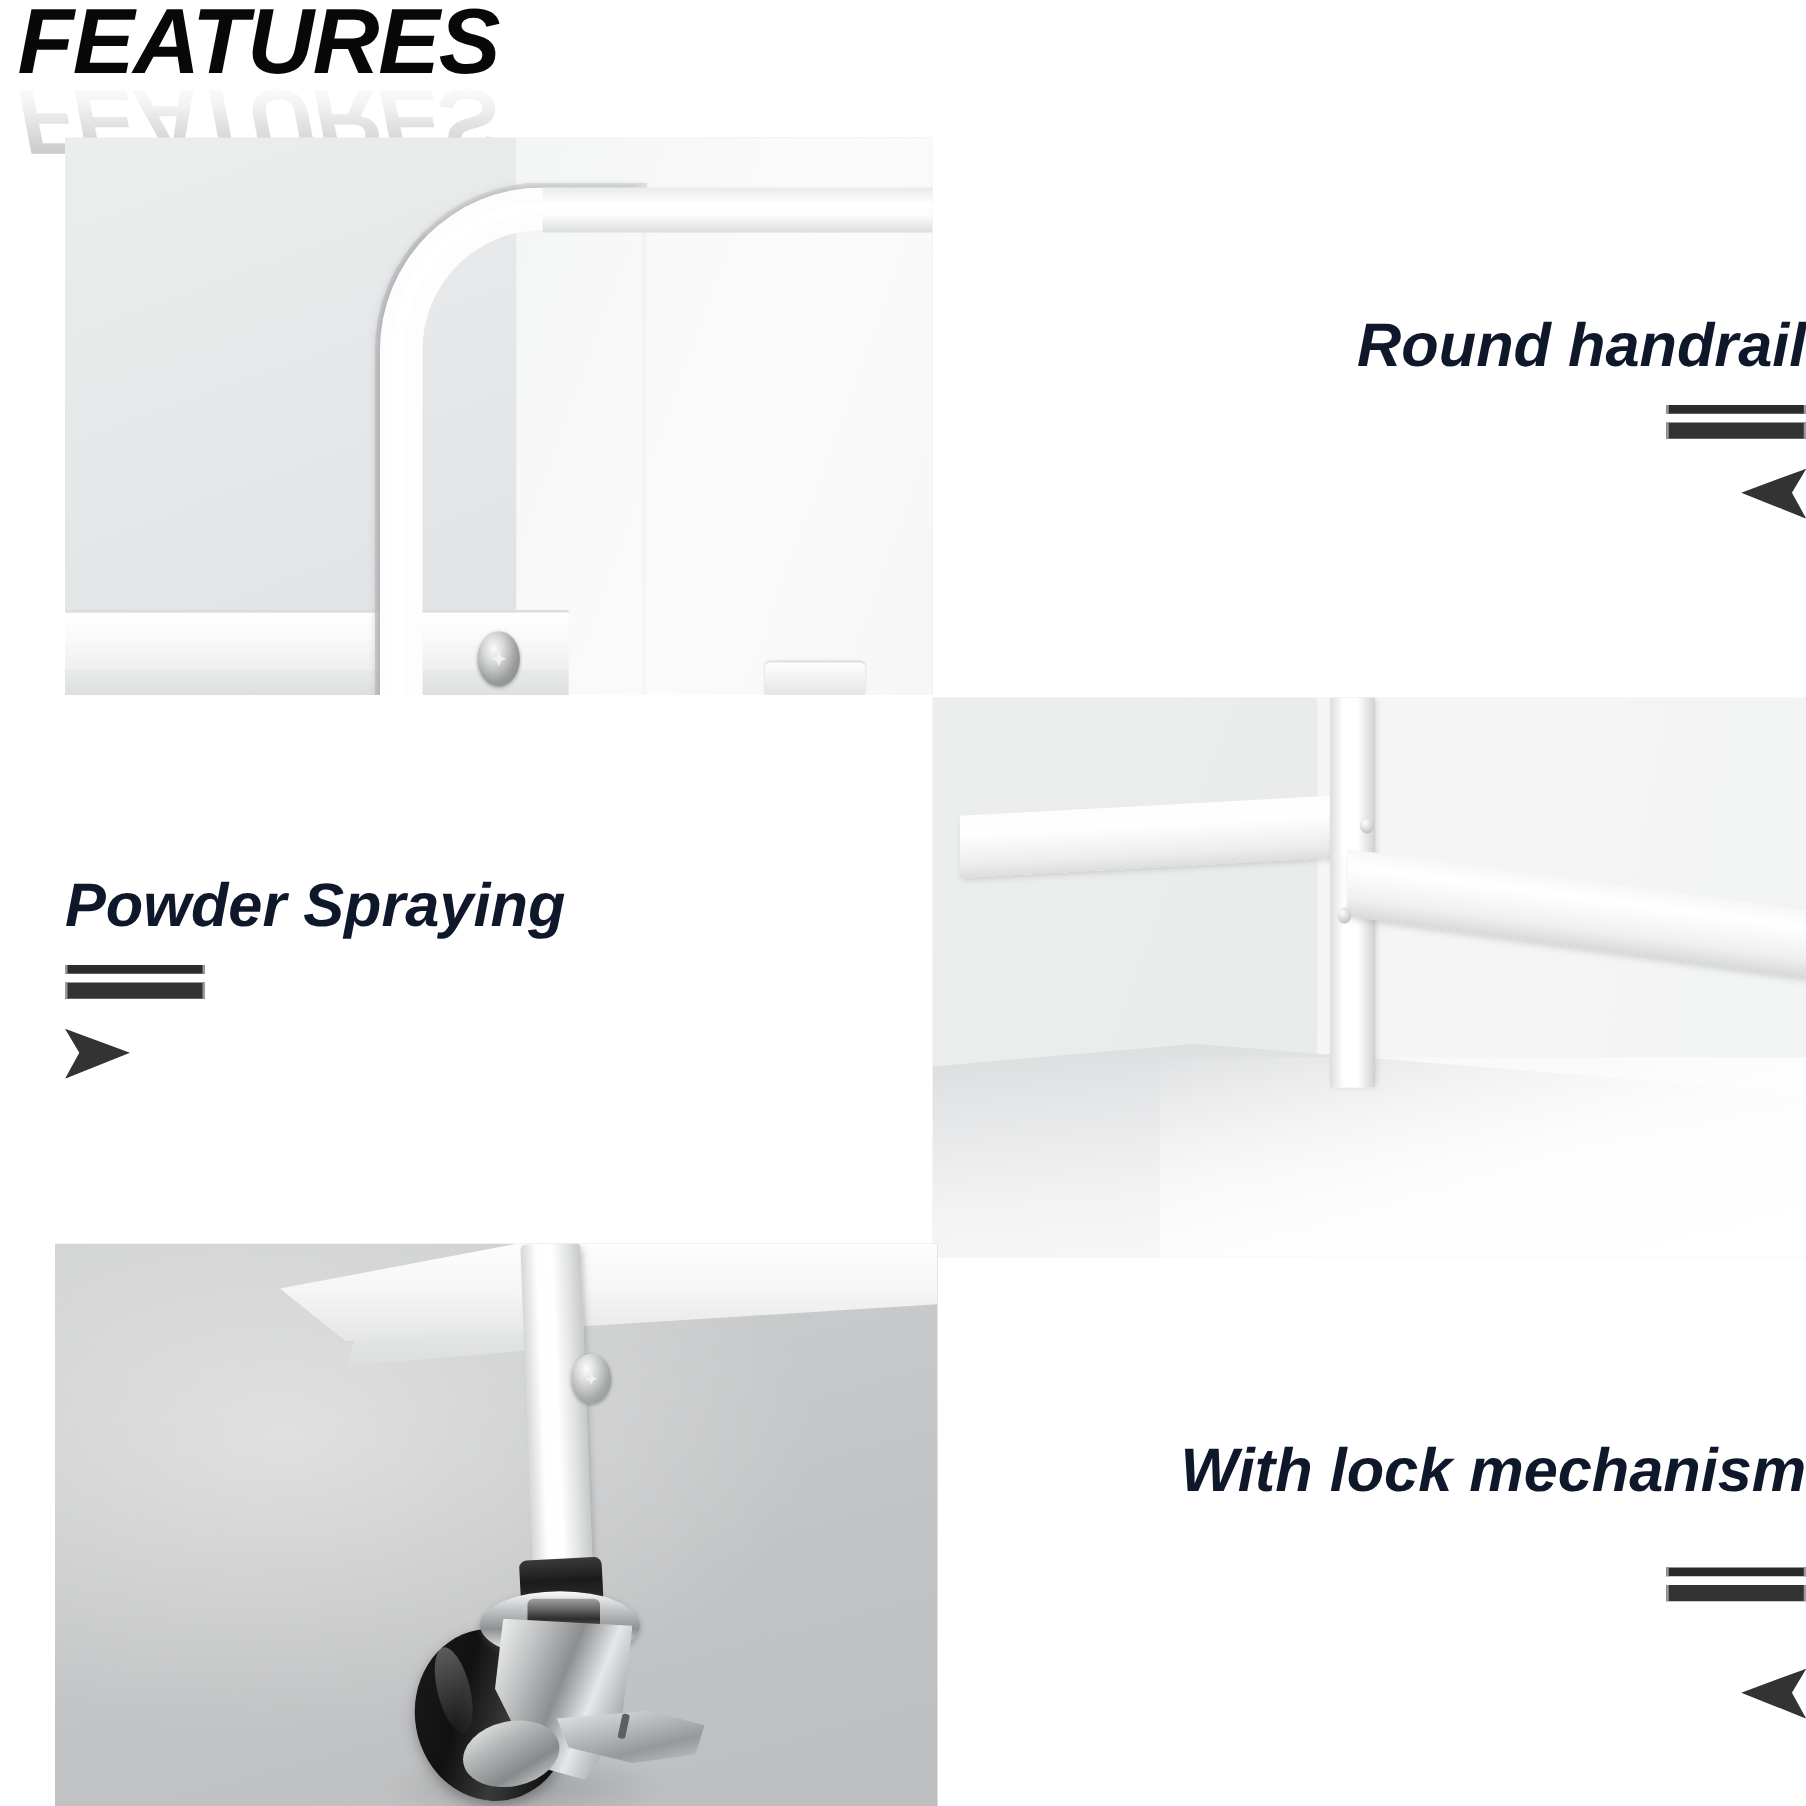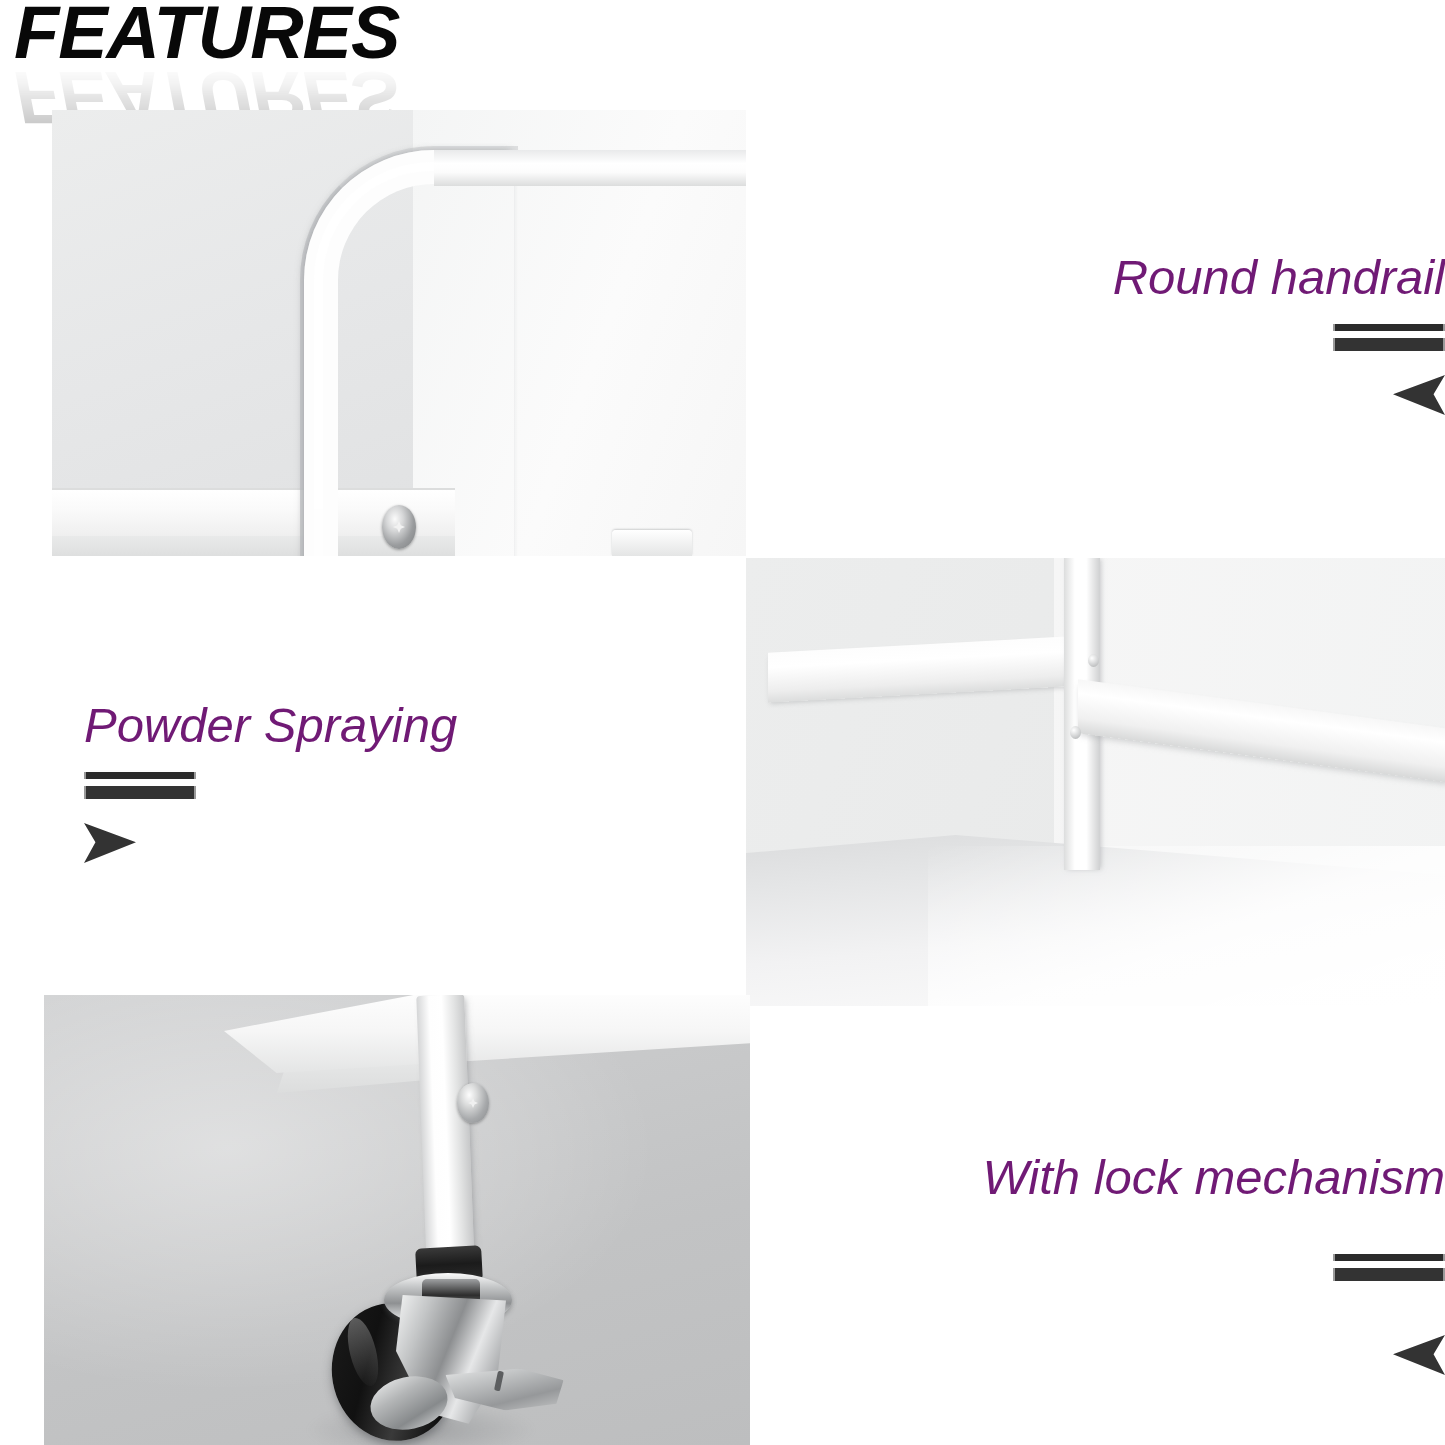--- a/index.html
+++ b/index.html
@@ -407,23 +407,23 @@
     height: 54px;
     border-radius: 50%;
     background: radial-gradient(ellipse at 50% 50%, rgba(120,122,125,0.42) 0%, rgba(120,122,125,0.0) 70%);
     filter: blur(3px);
   }
 
   
   .callout { position: absolute; }
   .callout .label {
     font-size: 49px;
-    font-weight: normal;
+    font-weight: bold;
     font-style: italic;
-    color: #701a75;
+    color: #0f172a;
     line-height: 1.06;
     white-space: nowrap;
   }
   .rule-group {
     margin-top: 20px;
     width: 112px;
   }
   .rule-thin {
     height: 7px;
     background: #2b2b2b;
@@ -445,21 +445,21 @@
     height: 40px;
     background: #333333;
   }
   .arrow.left {
     clip-path: polygon(0 48%, 100% 0, 78% 48%, 100% 100%);
   }
   .arrow.right {
     clip-path: polygon(100% 48%, 0 0, 22% 48%, 0 100%);
   }
   .align-right { display: flex; flex-direction: column; align-items: flex-end; }
-  .align-left  { display: flex; flex-direction: column; align-items: flex-start; margin-left: 32px; }
+  .align-left  { display: flex; flex-direction: column; align-items: flex-start; }
 
   #callout-handrail { left: 955px; top: 252px; width: 490px; }
   #callout-powder   { left: 52px;  top: 700px; width: 460px; }
   #callout-lock     { left: 880px; top: 1152px; width: 565px; gap: 30px; }
 </style>
 </head>
 <body>
 
 <div id="stage">
 

